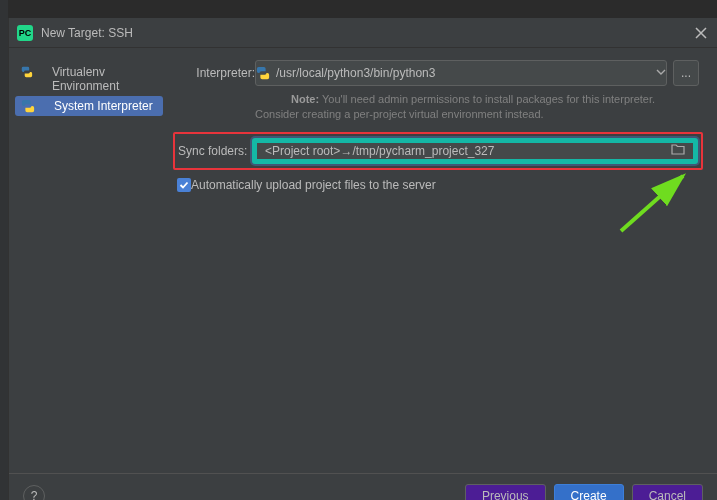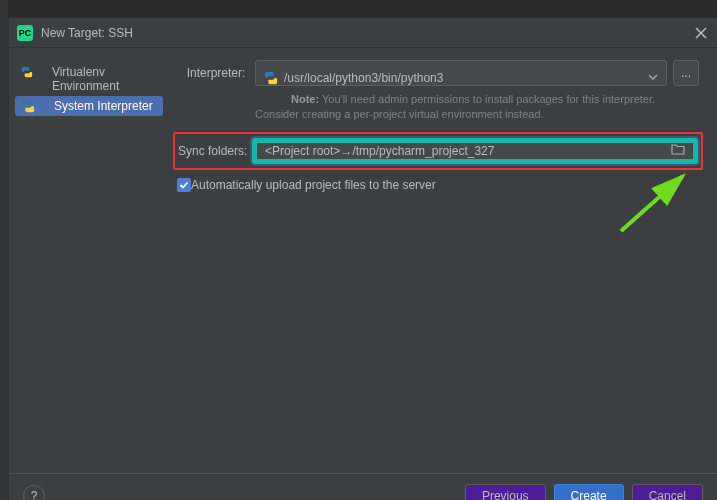--- a/index.html
+++ b/index.html
@@ -84,33 +84,33 @@
     flex: 1;
     padding: 2px 18px 0 8px;
   }
   .row {
     display: flex;
     align-items: center;
     margin-bottom: 6px;
   }
   .label {
     width: 78px;
-    text-align: center;
+    text-align: right;
     color: #bbbbbb;
     font-size: 12px;
   }
   .combo {
     flex: 1;
     background: #45494a;
     border: 1px solid #5e6060;
     border-radius: 3px;
     height: 26px;
     display: flex;
-    align-items: flex-end;
-    padding: 0 8px;
+    align-items: center;
+    padding: 0 0;
     color: #bbbbbb;
     font-size: 12px;
     gap: 6px;
     position: relative;
   }
   .combo .chev {
     margin-left: auto;
     color: #aaa;
   }
   .icon-btn {

